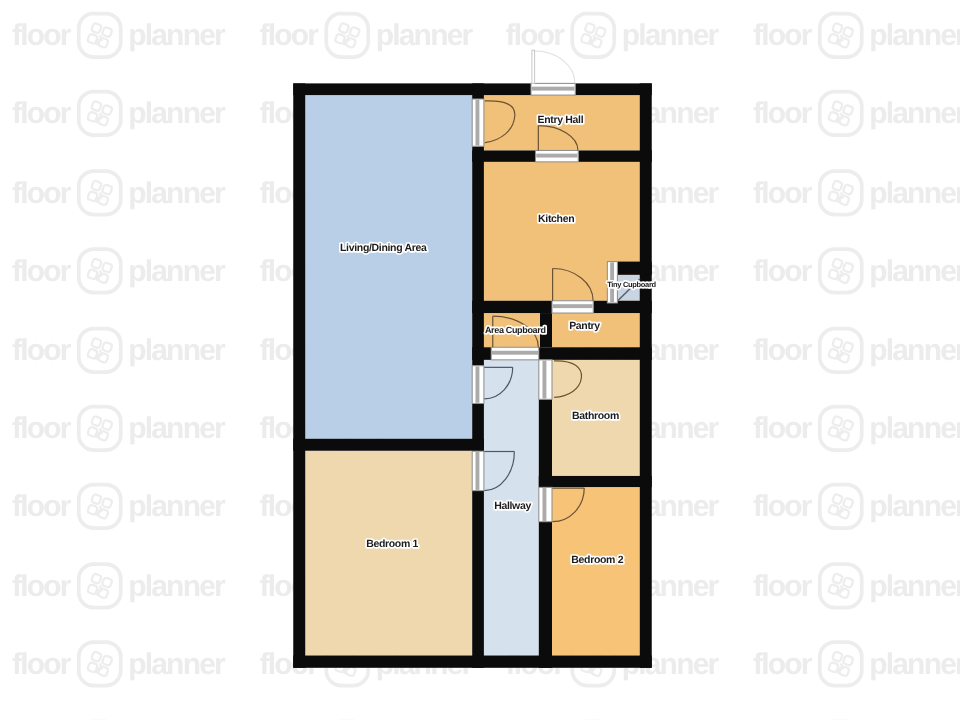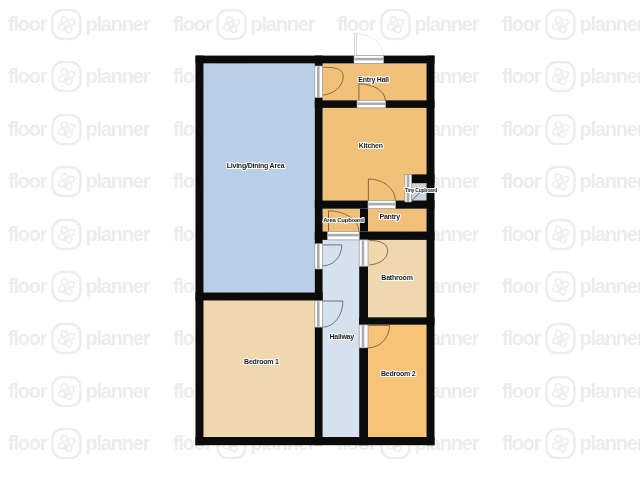--- a/index.html
+++ b/index.html
@@ -1,18 +1,18 @@
 <!DOCTYPE html>
 <html><head>
 <meta charset="utf-8">
 <style>
 html,body{margin:0;padding:0}
 body{width:640px;height:480px;overflow:hidden;position:relative;background:#fff;
  font-family:"Liberation Sans",sans-serif}
-.wm{position:absolute;display:flex;align-items:flex-end;white-space:nowrap;
+.wm{position:absolute;display:flex;align-items:flex-start;white-space:nowrap;
  font:bold 20px "Liberation Sans",sans-serif;color:#ececec;letter-spacing:-1.2px}
 .wm span{line-height:34px}
 .wm svg{margin:0 3px 0 5px}
 #plan{position:absolute;left:0;top:0}
 </style>
 </head>
 <body>
 
 <svg width="0" height="0" style="position:absolute">
 <defs>

